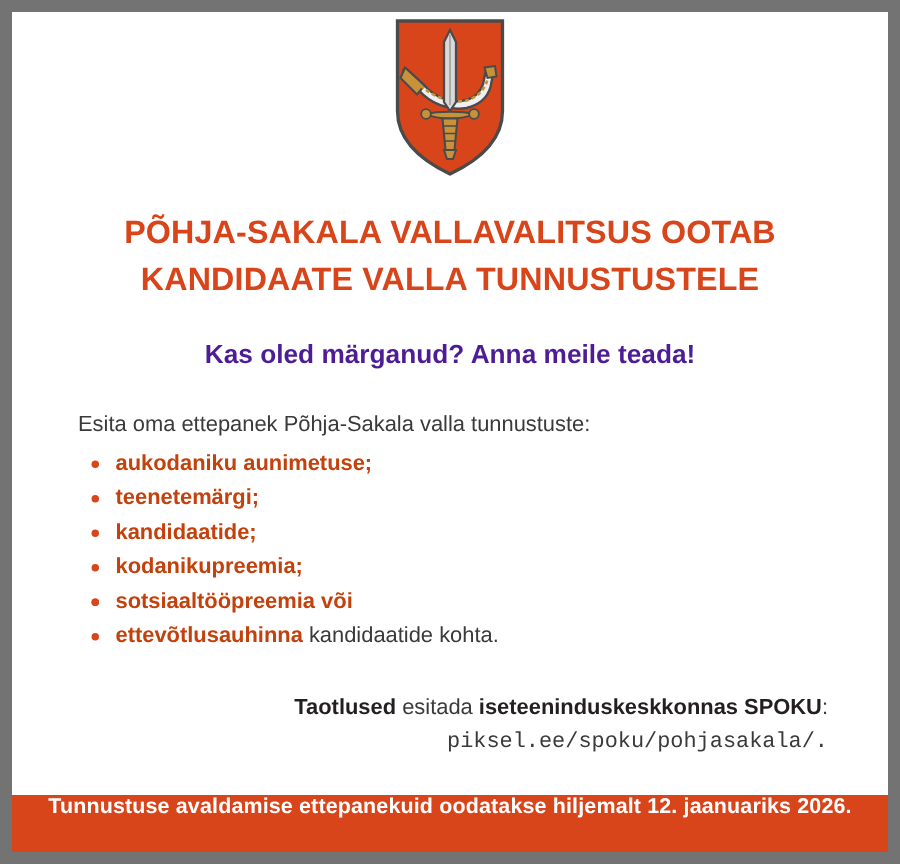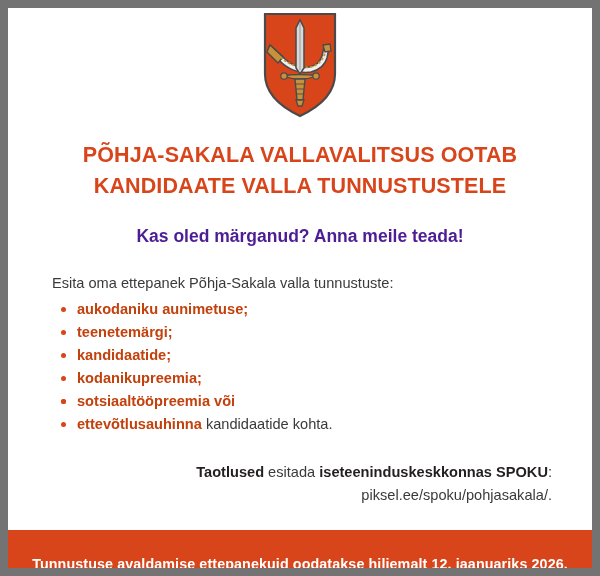--- a/index.html
+++ b/index.html
@@ -107,32 +107,33 @@
     font-size: 14.6px;
     line-height: 23px;
     padding: 0 40px;
   }
   .apply-block .strong {
     font-weight: bold;
     color: #231f20;
   }
   .apply-url {
     display: block;
+    font-family: Liberation Mono, monospace;
   }
 
   
   .footer-bar {
     position: absolute;
     left: -4px;
     right: -4px;
     bottom: -4px;
     height: 42px;
     background: #D8451B;
     display: flex;
-    align-items: flex-end;
+    align-items: flex-start;
     justify-content: center;
   }
   .footer-text {
     color: #ffffff;
     font-size: 14.3px;
     font-weight: bold;
     letter-spacing: 0.1px;
   }
 </style>
 </head>

